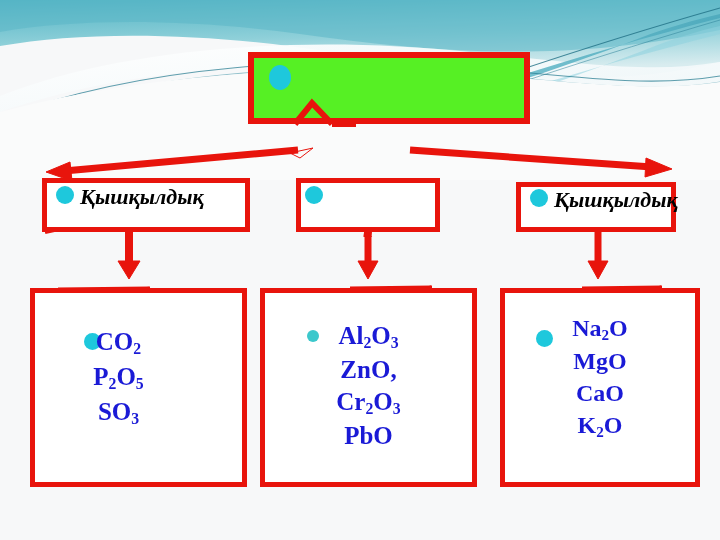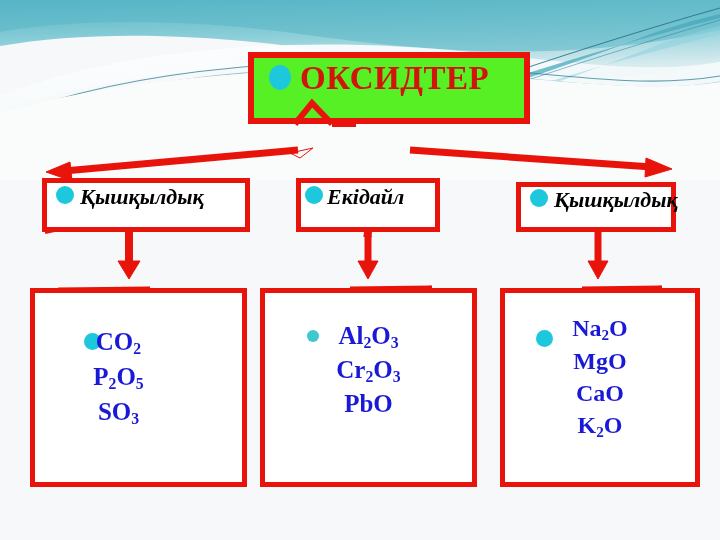--- a/index.html
+++ b/index.html
@@ -143,21 +143,20 @@
     <path d="M720,8 C600,42 470,86 370,122 C330,136 300,144 276,146" fill="none" stroke="#1f6f85" stroke-width="1.2" opacity="0.8"></path>
     <path d="M720,20 C604,54 476,96 378,132 C340,146 310,152 288,154" fill="none" stroke="#2f8298" stroke-width="0.9" opacity="0.6"></path>
 
     <path d="M0,112 C160,70 340,62 520,78 C610,86 665,90 720,82 L720,180 L0,180 Z" fill="#fafbfb"></path>
   </svg>
 
   <div class="callout title-box" style="left:248px; top:52px; width:282px; height:72px;"></div>
 
   <span class="bullet" style="left:269px; top:65px; width:22px; height:25px;"></span>
 
-  <span class="box-text title-text" style="left:300px; top:62px;">ОКСИДТЕР</span>
 
   <svg class="vec" viewBox="0 0 720 540">
     <g stroke="#e8140c" fill="#e8140c">
 
       <path d="M295,124 L312,103 L332,124" fill="none" stroke="#e8140c" stroke-width="6" stroke-linejoin="miter"></path>
       <path d="M332,124 L356,124" fill="none" stroke="#e8140c" stroke-width="6"></path>
 
       <polygon points="313,148 290,153 300,158" fill="none"></polygon>
       <path d="M298,150 L64,171" fill="none" stroke="#e8140c" stroke-width="7"></path>
       <polygon points="70,162 46,172 72,181" fill="#e8140c"></polygon>
@@ -201,39 +200,39 @@
       <path d="M600,322 L620,288" fill="none" stroke="#e8140c" stroke-width="6"></path>
     </g>
   </svg>
 
   <div class="callout" style="left:42px; top:178px; width:208px; height:54px;"></div>
   <span class="bullet" style="left:56px; top:186px; width:18px; height:18px;"></span>
   <span class="box-text cat-text" style="left:80px; top:186px;">Қышқылдық</span>
 
   <div class="callout" style="left:296px; top:178px; width:144px; height:54px;"></div>
   <span class="bullet" style="left:305px; top:186px; width:18px; height:18px;"></span>
-  <span class="box-text cat-text" style="left:327px; top:186px;">Екідайл</span>
   <span class="box-text cat-overflow" style="left:363px; top:226px;">ы</span>
 
   <div class="callout" style="left:516px; top:182px; width:160px; height:50px;"></div>
   <span class="bullet" style="left:530px; top:189px; width:18px; height:18px;"></span>
   <span class="box-text cat-text" style="left:554px; top:189px;">Қышқылдық</span>
 
   <div class="callout" style="left:30px; top:288px; width:217px; height:199px;"></div>
   <span class="bullet" style="left:84px; top:333px; width:17px; height:17px;"></span>
   <div class="formula-list" style="left:30px; top:325px; width:177px;">
     <div>CO<sub>2</sub></div>
     <div>P<sub>2</sub>O<sub>5</sub></div>
     <div>SO<sub>3</sub></div>
   </div>
 
   <div class="callout" style="left:260px; top:288px; width:217px; height:199px;"></div>
   <span class="bullet sm" style="left:307px; top:330px; width:12px; height:12px;"></span>
   <div class="formula-list" style="left:260px; top:320px; width:217px; font-size:25px; line-height:1.3;">
     <div>Al<sub>2</sub>O<sub>3</sub></div>
+    <div>ZnO,</div>
     <div>Cr<sub>2</sub>O<sub>3</sub></div>
     <div>PbO</div>
   </div>
 
   <div class="callout" style="left:500px; top:288px; width:200px; height:199px;"></div>
   <span class="bullet" style="left:536px; top:330px; width:17px; height:17px;"></span>
   <div class="formula-list" style="left:500px; top:313px; width:200px; font-size:24px; line-height:1.32;">
     <div>Na<sub>2</sub>O</div>
     <div>MgO</div>
     <div>CaO</div>

